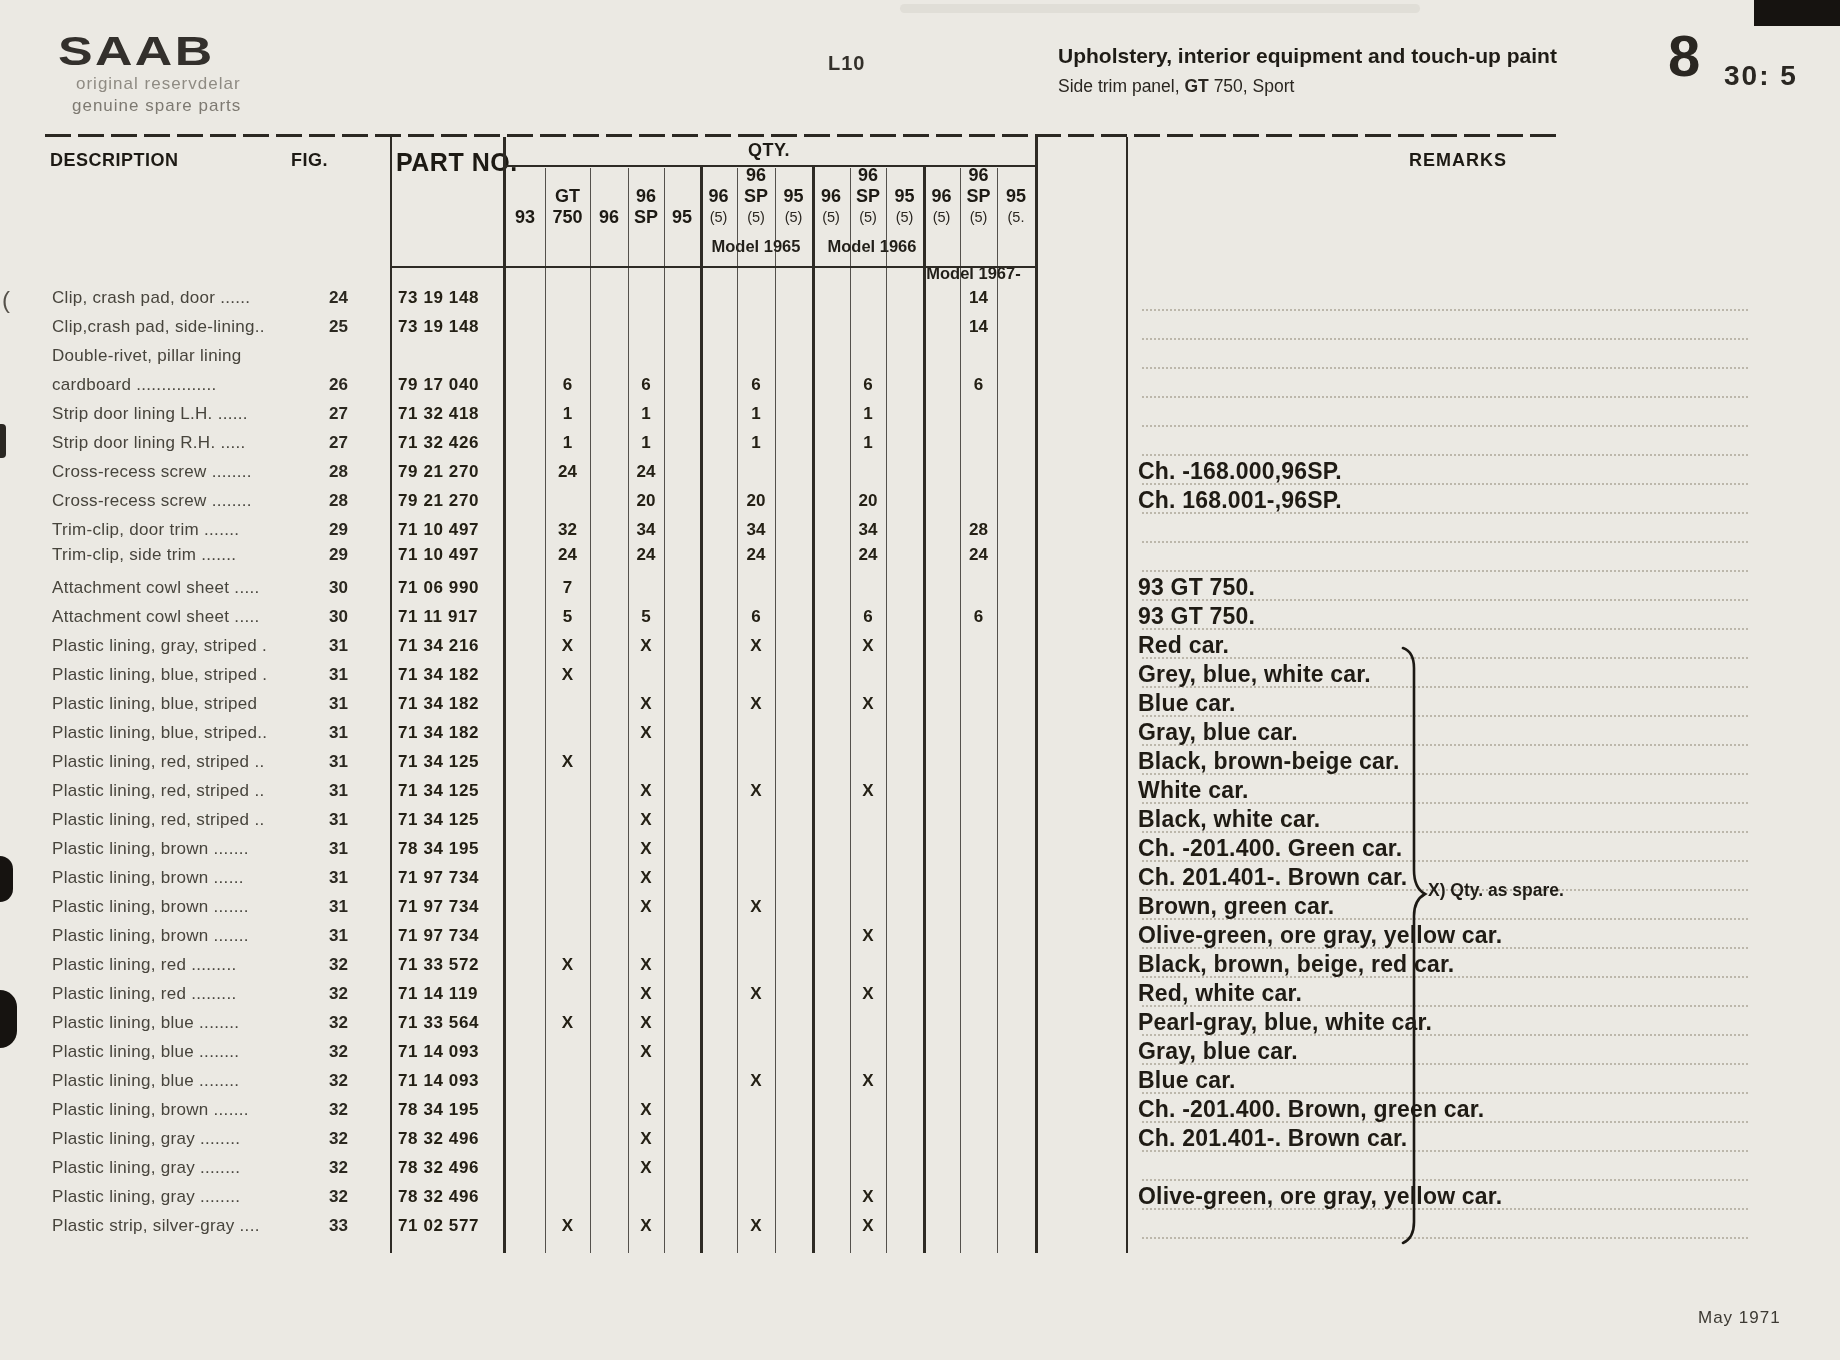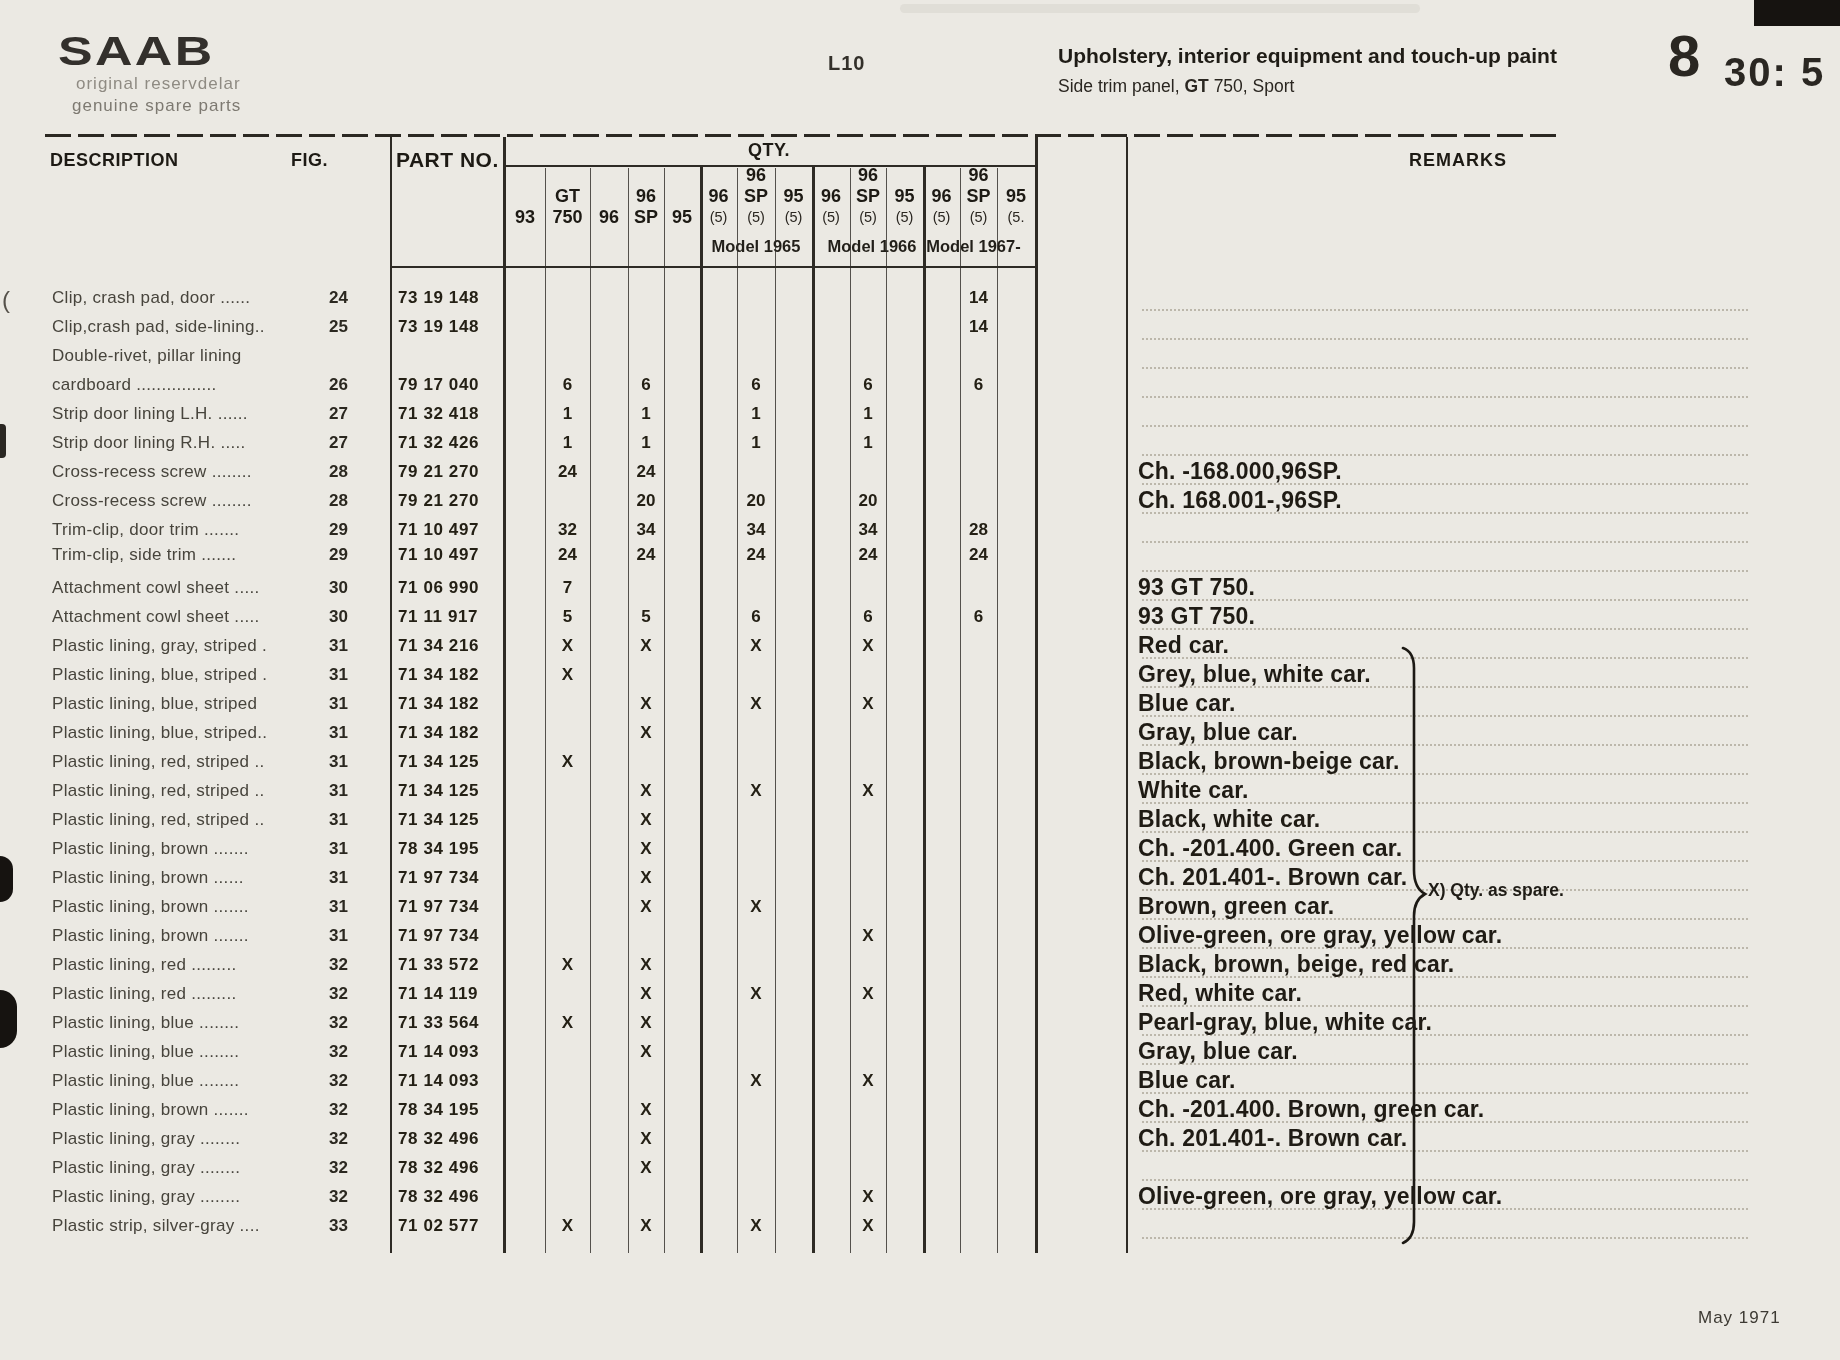--- a/index.html
+++ b/index.html
@@ -12,30 +12,30 @@
   .abs{position:absolute;}
   
   .logo{left:58px;top:28px;font-size:44px;font-weight:900;letter-spacing:2px;
         color:#33302c;transform:scale(1.18,0.92);transform-origin:left top;}
   .logo-sub1{left:76px;top:74px;font-size:17px;color:#8f8b83;letter-spacing:1px;}
   .logo-sub2{left:72px;top:96px;font-size:17px;color:#7d7971;letter-spacing:1px;}
   .sec-code{left:828px;top:52px;font-size:20px;font-weight:700;letter-spacing:1px;color:#33302a;}
   .doc-title{left:1058px;top:44px;font-size:21px;font-weight:700;color:#1f1c16;}
   .doc-sub{left:1058px;top:76px;font-size:17.5px;color:#2a2620;}
   .pg-num{left:1668px;top:22px;font-size:58px;font-weight:800;color:#2a2722;}
-  .pg-ref{left:1724px;top:50px;font-size:40px;font-weight:700;letter-spacing:2px;color:#2a2722;}
+  .pg-ref{left:1724px;top:60px;font-size:28px;font-weight:700;letter-spacing:2px;color:#2a2722;}
   
   .vline{position:absolute;background:#2e2b25;}
   .hline{position:absolute;background:#2e2b25;}
   .dashline{position:absolute;height:3px;
     background:repeating-linear-gradient(90deg,#2b2822 0 26px,rgba(0,0,0,0) 26px 33px);}
   .col-head{font-size:18px;font-weight:700;color:#1d1a14;letter-spacing:0.5px;}
   .head-desc{left:50px;top:150px;}
   .head-fig{left:291px;top:150px;}
-  .head-part{left:396px;top:148px;font-size:21px;}
+  .head-part{left:396px;top:148px;font-size:25px;}
   .head-qty{left:503px;top:140px;width:532px;text-align:center;font-size:18px;}
   .head-remarks{left:1128px;top:150px;width:660px;text-align:center;letter-spacing:1px;}
   .qcol{position:absolute;text-align:center;line-height:21px;}
   .qline{display:block;font-size:18px;font-weight:700;color:#1d1a14;}
   .qsub{display:block;font-size:14.5px;font-weight:500;color:#2a2620;}
   .model-label{position:absolute;top:237px;text-align:center;font-size:16.5px;
                font-weight:600;color:#221f19;white-space:nowrap;}
   
   .trow{position:absolute;left:0;width:1840px;height:29px;line-height:29px;}
   .c-desc{position:absolute;left:52px;width:250px;font-size:17px;font-weight:500;
@@ -127,21 +127,21 @@
         <span class="qline">96</span>
         <span class="qline">SP</span>
         <span class="qsub">(5)</span>
       </div>
       <div class="qcol" style="left: 997px; width: 38px; top: 186px;">
         <span class="qline">95</span>
         <span class="qsub">(5.</span>
       </div>
       <div class="model-label" style="left: 700px; width: 112px;">Model 1965</div>
       <div class="model-label" style="left: 812px; width: 120px;">Model 1966</div>
-      <div class="model-label" style="left: 915px; width: 117px;">Model 1967-</div>
+      <div class="model-label" style="left: 915px; width: 117px; margin-top: 27px;">Model 1967-</div>
     </div>
   <div id="grid-lines">
       <div class="dashline" style="left: 45px; top: 134px; width: 1517px;"></div>
       <div class="hline" style="left: 503px; top: 165px; width: 535px; height: 2px;"></div>
       <div class="hline" style="left: 390px; top: 266px; width: 648px; height: 2px;"></div>
       <div class="vline" style="left: 390px; top: 137px; width: 2px; height: 1116px; opacity: 1;"></div>
       <div class="vline" style="left: 503px; top: 137px; width: 3px; height: 1116px; opacity: 1;"></div>
       <div class="vline" style="left: 545px; top: 168px; width: 1px; height: 1085px; opacity: 0.8;"></div>
       <div class="vline" style="left: 590px; top: 168px; width: 1px; height: 1085px; opacity: 0.8;"></div>
       <div class="vline" style="left: 628px; top: 168px; width: 1px; height: 1085px; opacity: 0.8;"></div>

